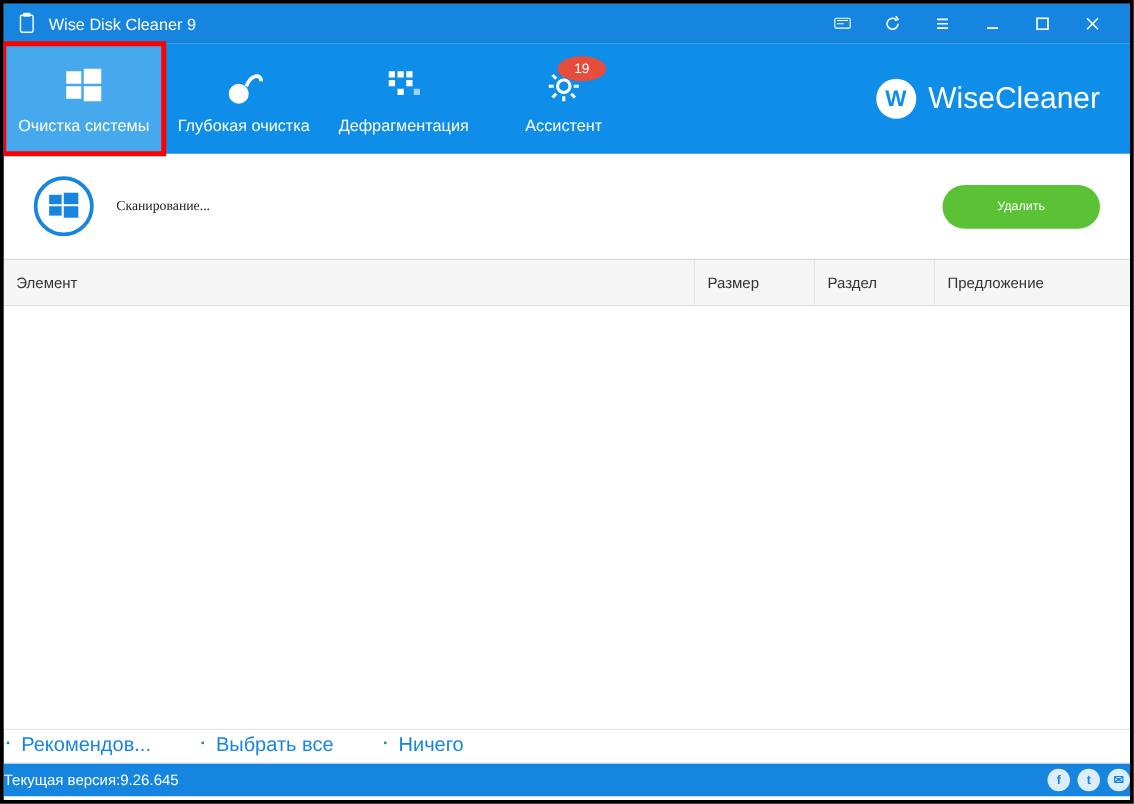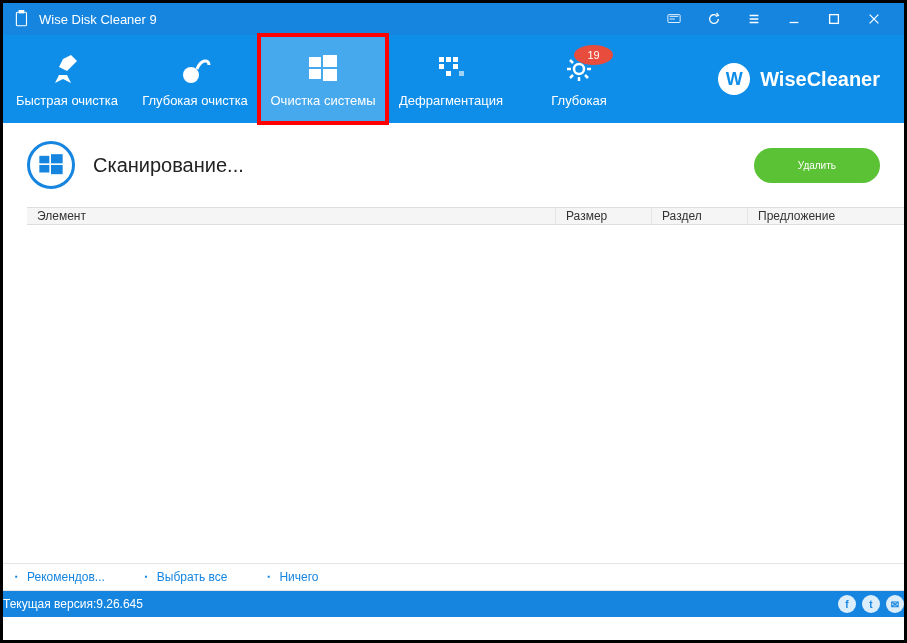--- a/index.html
+++ b/index.html
@@ -10,33 +10,33 @@
 .titlebar .ctrl { width: 40px; height: 32px; display: inline-flex; align-items: center; justify-content: center; color: #fff; cursor: pointer; }
 .titlebar .ctrl svg { width: 14px; height: 14px; }
 .toolbar { height: 88px; background: #0E8EE9; display: flex; align-items: stretch; color: #fff; }
 .tab { width: 128px; display: flex; flex-direction: column; align-items: center; justify-content: center; gap: 6px; font-size: 13px; cursor: pointer; position: relative; }
 .tab.active { background: #46A9ED; }
 .tab.highlighted { outline: 4px solid #FF0000; outline-offset: -2px; }
 .tab .icon { height: 36px; display: flex; align-items: center; justify-content: center; }
 .badge { position: absolute; top: 10px; right: 30px; background: #E74C3C; color: #fff; border-radius: 50%; width: 39px; height: 20px; font-size: 11px; display: flex; align-items: center; justify-content: center; }
 .brand { margin-left: auto; display: flex; align-items: center; gap: 10px; padding-right: 24px; }
 .brand-logo { width: 32px; height: 32px; border-radius: 50%; background: #fff; color: #0E8EE9; display: flex; align-items: center; justify-content: center; font-weight: bold; font-size: 18px; }
-.brand-text { font-size: 20px; font-weight: 700; }
+.brand-text { font-size: 24px; font-weight: 400; }
 .status-row { display: flex; align-items: center; padding: 18px 24px; gap: 18px; }
 .status-icon { width: 48px; height: 48px; border-radius: 50%; border: 3px solid #1585E0; display: flex; align-items: center; justify-content: center; position: relative; }
-.status-text { flex: 1; font-size: 20px; color: #222; }
+.status-text { flex: 1; font-size: 11px; color: #222; font-family: Liberation Serif, serif; }
 .delete-btn { background: #5BC236; color: #fff; border: none; border-radius: 22px; padding: 12px 44px; font-size: 10px; cursor: pointer; }
-.table-header { display: flex; background: #F5F5F5; border-top: 1px solid #ddd; border-bottom: 1px solid #ddd; height: 18px; align-items: center; font-size: 12px; color: #333; margin-left: 24px; }
+.table-header { display: flex; background: #F5F5F5; border-top: 1px solid #ddd; border-bottom: 1px solid #ddd; height: 38px; align-items: center; font-size: 12px; color: #333; }
 .th { padding: 0 10px; border-right: 1px solid #e5e5e5; height: 100%; display: flex; align-items: center; }
 .th.el { flex: 1; }
 .th.sz { width: 96px; }
 .th.pt { width: 96px; }
 .th.sg { width: 156px; border-right: none; }
 .table-body { height: 338px; background: #fff; }
-.footer-links { height: 28px; border-top: 1px solid #e5e5e5; border-bottom: 1px solid #e5e5e5; display: flex; align-items: center; gap: 40px; padding: 0 12px; font-size: 12px; }
+.footer-links { height: 28px; border-top: 1px solid #e5e5e5; border-bottom: 1px solid #e5e5e5; display: flex; align-items: center; gap: 40px; padding: 0 2px; font-size: 16px; }
 .footer-links a { color: #1585E0; text-decoration: none; cursor: pointer; position: relative; padding-left: 12px; }
 .footer-links a::before { content: "▪"; color: #1585E0; position: absolute; left: 0; font-size: 8px; top: 2px; }
 .statusbar { height: 26px; background: #1585E0; color: #fff; display: flex; align-items: center; padding: 0 0; font-size: 12px; }
 .statusbar .social { margin-left: auto; display: flex; gap: 6px; }
 .social-ic { width: 18px; height: 18px; border-radius: 50%; background: rgba(255,255,255,0.85); color: #1585E0; display: flex; align-items: center; justify-content: center; font-size: 10px; font-weight: bold; cursor: pointer; }
 </style>
 </head>
 <body>
 
 <div class="titlebar">
@@ -75,48 +75,39 @@
       </svg>
     </span>
   <span class="ctrl">
       <svg viewBox="0 0 16 16" stroke="#fff" stroke-width="1.5">
         <path d="M3 3l10 10M13 3L3 13"></path>
       </svg>
     </span>
 </div>
 
 <div class="toolbar">
-  <div class="tab">
-    <span class="icon">
-        <svg width="36" height="36" viewBox="0 0 36 36" fill="#fff">
-          <path d="M22 4l6 6-10 10-8-4 4-8z"></path>
-          <path d="M10 24l-4 8 8-4 8 4-4-8z"></path>
-        </svg>
-      </span>
-    <span>Быстрая очистка</span>
-  </div>
-  <div class="tab">
-    <span class="icon">
-        <svg width="36" height="36" viewBox="0 0 36 36" fill="#fff">
-          <circle cx="14" cy="24" r="8"></circle>
-          <path d="M20 18c4-10 12-10 12-4" stroke="#fff" stroke-width="3" fill="none"></path>
-        </svg>
-      </span>
-    <span>Глубокая очистка</span>
-  </div>
   <div class="tab active highlighted">
     <span class="icon">
         <svg width="36" height="36" viewBox="0 0 36 36" fill="#fff">
           <rect x="4" y="6" width="12" height="10"></rect>
           <rect x="18" y="4" width="14" height="12"></rect>
           <rect x="4" y="18" width="12" height="10"></rect>
           <rect x="18" y="18" width="14" height="12"></rect>
         </svg>
       </span>
     <span>Очистка системы</span>
+  </div>
+  <div class="tab">
+    <span class="icon">
+        <svg width="36" height="36" viewBox="0 0 36 36" fill="#fff">
+          <circle cx="14" cy="24" r="8"></circle>
+          <path d="M20 18c4-10 12-10 12-4" stroke="#fff" stroke-width="3" fill="none"></path>
+        </svg>
+      </span>
+    <span>Глубокая очистка</span>
   </div>
   <div class="tab">
     <span class="icon">
         <svg width="36" height="36" viewBox="0 0 36 36" fill="#fff">
           <rect x="6" y="6" width="5" height="5"></rect>
           <rect x="13" y="6" width="5" height="5"></rect>
           <rect x="20" y="6" width="5" height="5"></rect>
           <rect x="6" y="13" width="5" height="5"></rect>
           <rect x="20" y="13" width="5" height="5"></rect>
           <rect x="13" y="20" width="5" height="5"></rect>
@@ -125,21 +116,21 @@
       </span>
     <span>Дефрагментация</span>
   </div>
   <div class="tab">
     <span class="icon">
         <svg width="36" height="36" viewBox="0 0 36 36" fill="none" stroke="#fff" stroke-width="2.5">
           <circle cx="18" cy="18" r="5"></circle>
           <path d="M18 6v4M18 26v4M6 18h4M26 18h4M9 9l3 3M24 24l3 3M27 9l-3 3M12 24l-3 3"></path>
         </svg>
       </span>
-    <span>Глубокая</span>
+    <span>Ассистент</span>
     <span class="badge">19</span>
   </div>
   <div class="brand">
     <span class="brand-logo">W</span>
     <span class="brand-text">WiseCleaner</span>
   </div>
 </div>
 
 <div class="status-row">
   <span class="status-icon">

